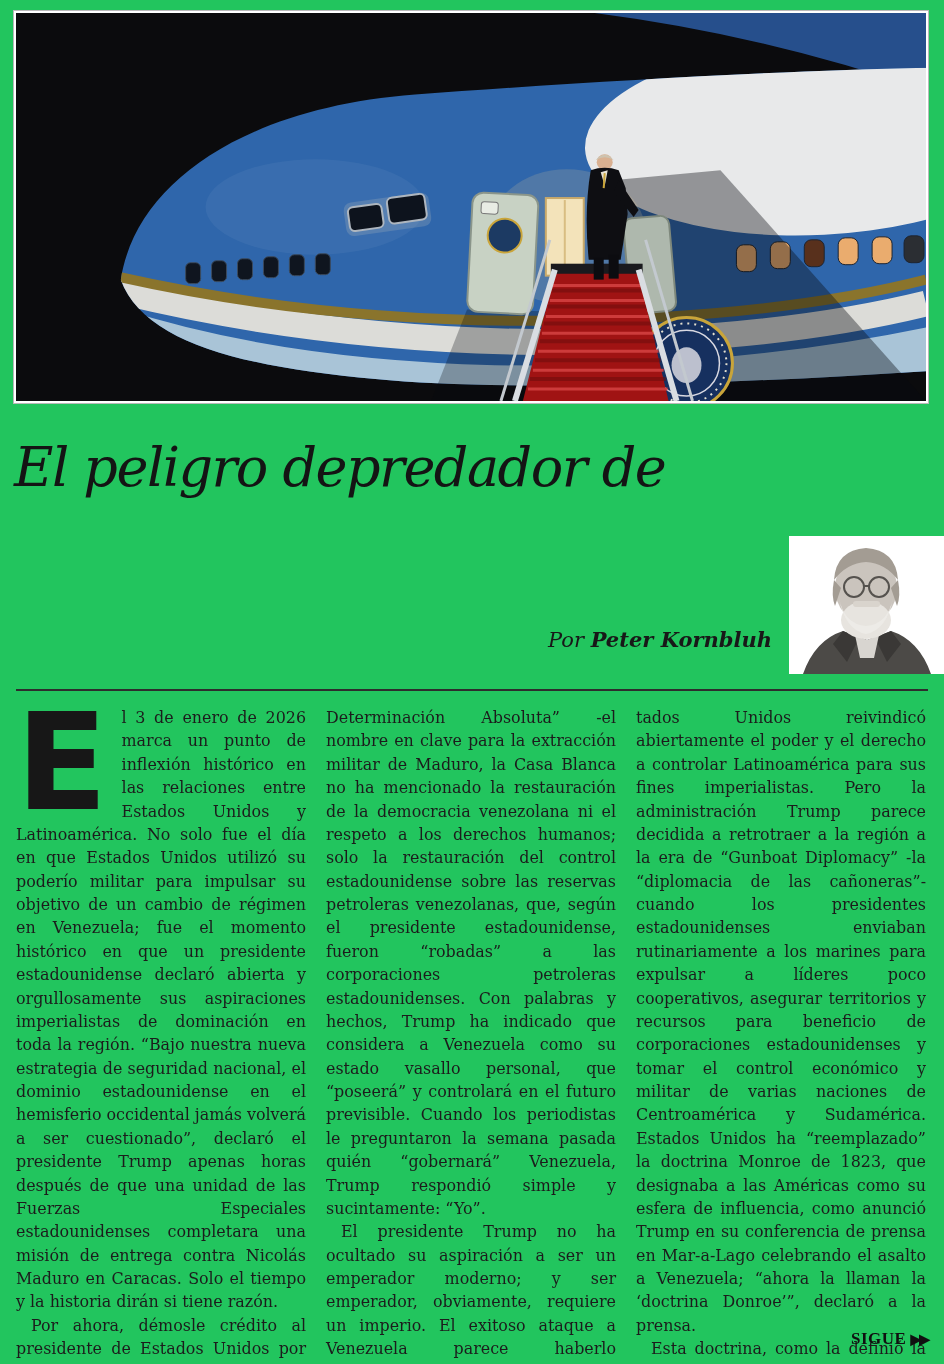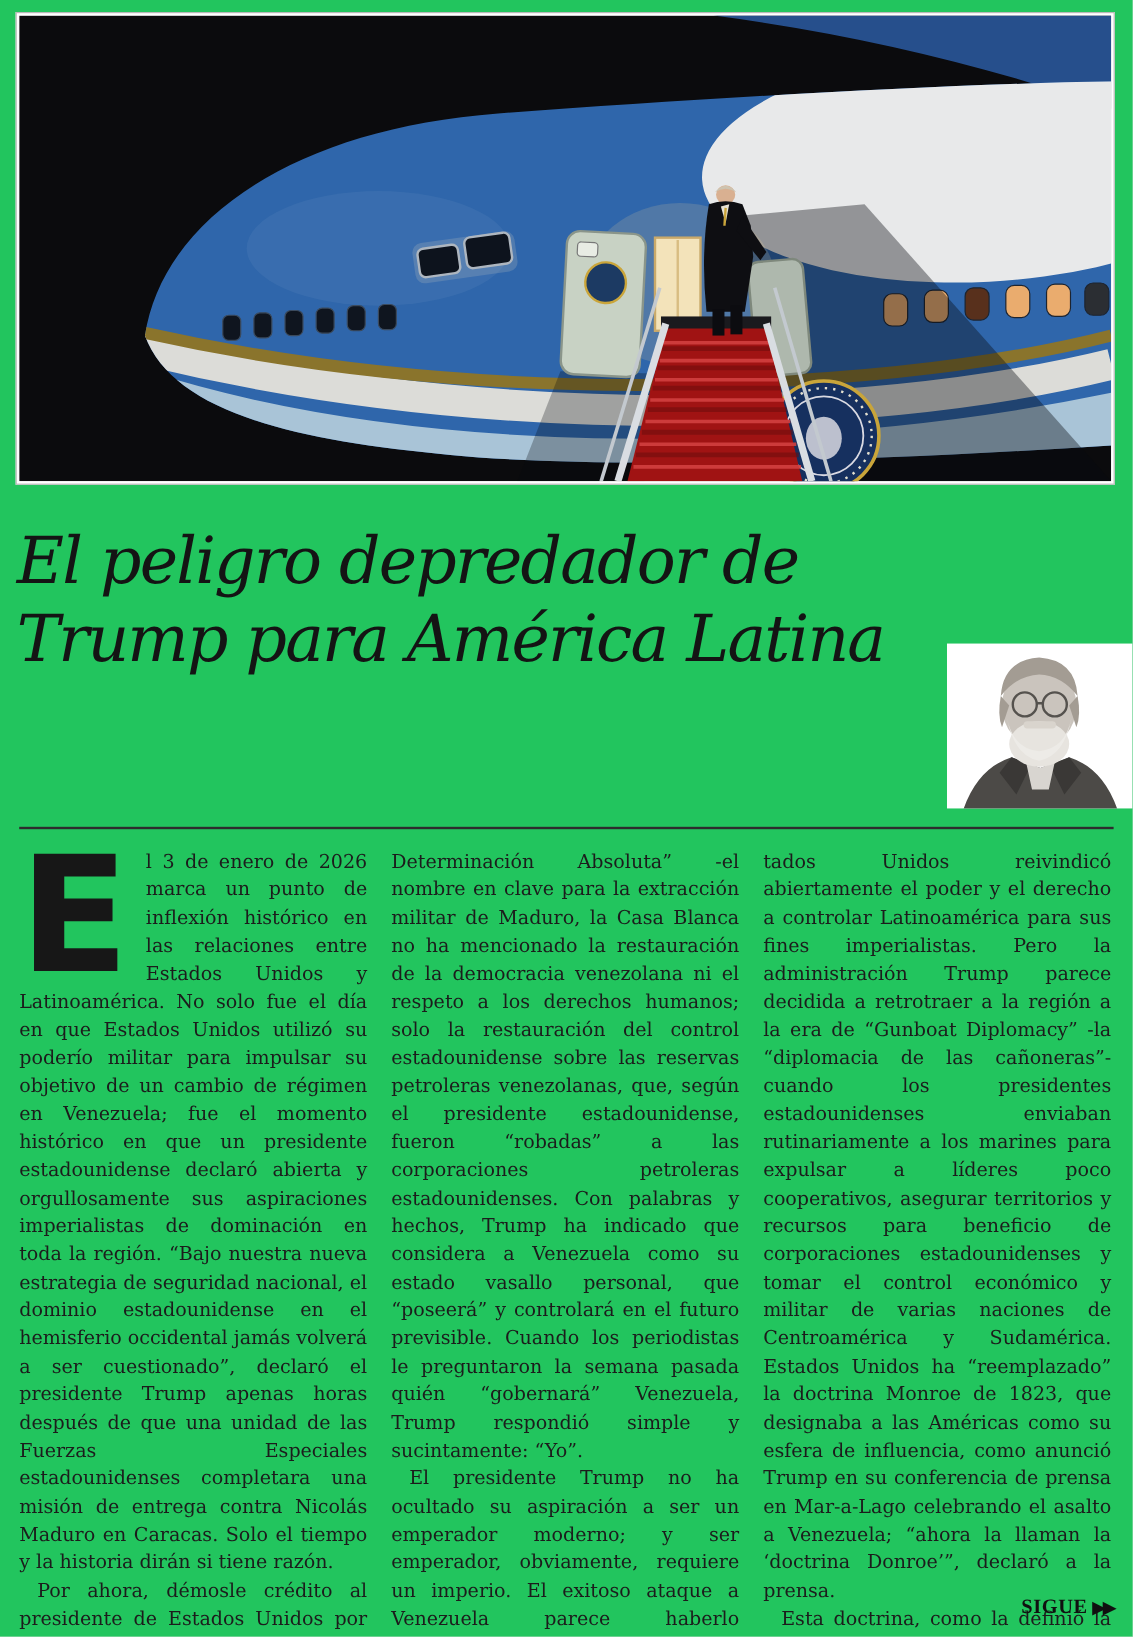--- a/index.html
+++ b/index.html
@@ -160,23 +160,26 @@
         <line x1="590" y1="161" x2="589" y2="176" stroke="#caa53a" stroke-width="2"></line>
         <path d="M 604 168 L 624 198 L 619 205 L 599 180 Z" fill="#0e0e12"></path>
         <rect x="579" y="246" width="10" height="22" fill="#0c0c10"></rect>
         <rect x="594" y="243" width="10" height="24" fill="#0c0c10"></rect>
       </g>
     </svg>
   </div>
 
   <div class="headline">
     <div>El peligro depredador de</div>
-    <div>Trump para América Latina</div>
-  </div>
-
+  </div>
+
+  <div class="byline">
+    <span>Por</span>
+    <span class="author">Peter Kornbluh</span>
+  </div>
 
   <div class="portrait">
     <svg viewBox="0 0 155 138">
       <rect x="0" y="0" width="155" height="138" fill="#ffffff"></rect>
       <path d="M 14 138 Q 26 104 54 95 L 78 104 L 102 95 Q 130 104 142 138 Z" fill="#4c4a47"></path>
       <path d="M 54 95 L 70 102 L 58 126 L 44 108 Z" fill="#3a3836"></path>
       <path d="M 102 95 L 86 102 L 98 126 L 112 108 Z" fill="#3a3836"></path>
       <path d="M 66 99 L 78 104 L 90 99 L 85 122 L 71 122 Z" fill="#d8d5d0"></path>
       <rect x="69" y="82" width="17" height="16" fill="#bfb9b1"></rect>
       <ellipse cx="77" cy="52" rx="31" ry="35" fill="#cac4bd"></ellipse>

